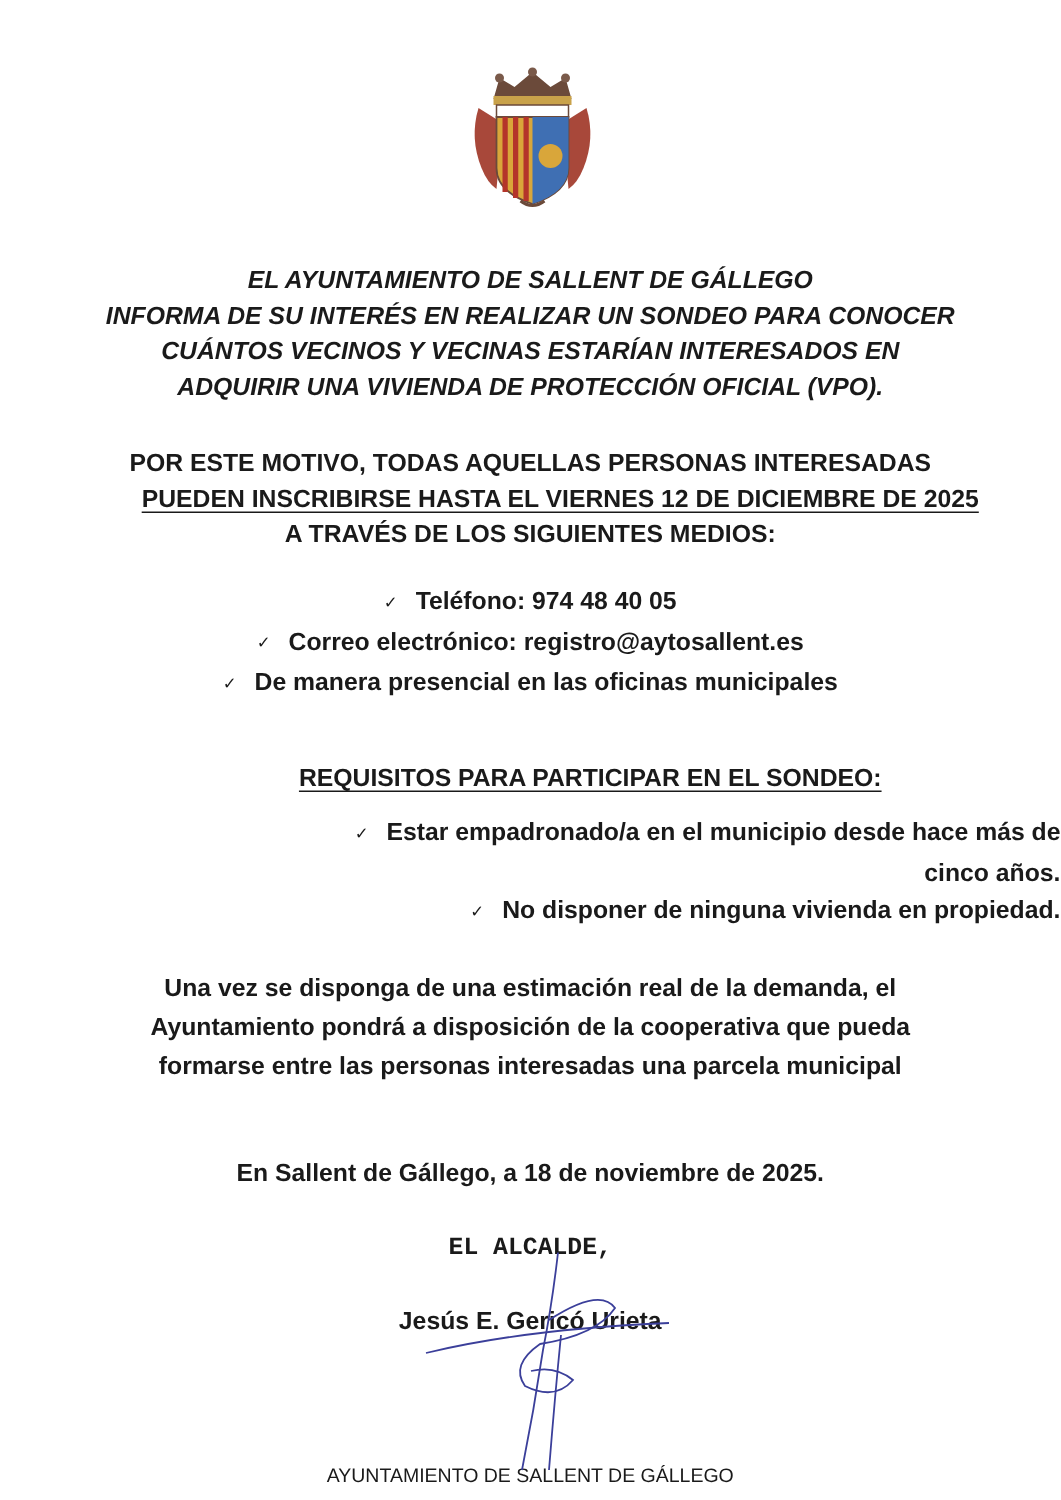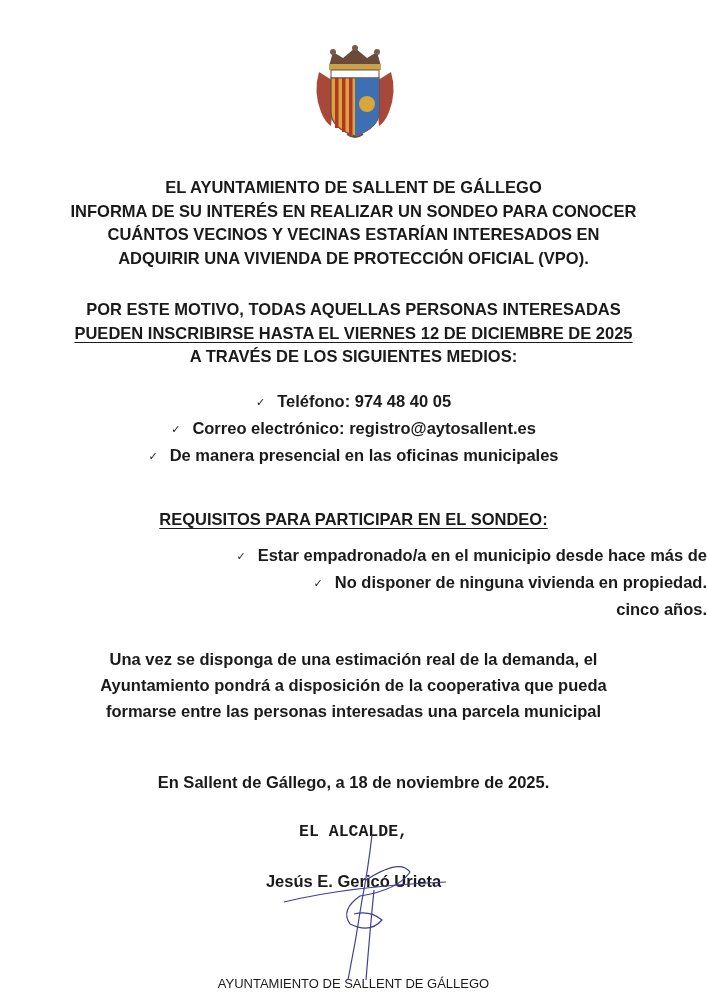--- a/index.html
+++ b/index.html
@@ -1,21 +1,21 @@
 <!DOCTYPE html>
 <html><head>
   <meta charset="utf-8">
   <style>
     html, body { margin: 0; padding: 0; background: #ffffff; }
     body { width: 707px; height: 1000px; position: relative; overflow: hidden;
            font-family: "Liberation Sans", sans-serif; color: #1a1a1a; }
     .crest { position: absolute; left: 311px; top: 42px; width: 88px; height: 100px; }
     .block { position: absolute; left: 0; width: 707px; text-align: center;
              font-weight: bold; font-size: 16.5px; line-height: 23.5px; }
-    .u { text-decoration: underline; text-underline-offset: 3px; }
+    .u { text-decoration: underline; text-underline-offset: 3px; padding-left: 40px; }
     .check { font-size: 11px; font-weight: normal; margin-right: 12px; position: relative; top: -1px; }
     .plain { font-weight: normal; }
     .sig { position: absolute; left: 270px; top: 830px; width: 200px; height: 160px; pointer-events: none; }
   </style>
 </head>
 <body>
 
 <svg class="crest" viewBox="0 0 88 100">
 
   <path d="M18 24 L22 10 L32 16 L44 6 L56 16 L66 10 L70 24 Z" fill="#6b4a3a"></path>
@@ -31,21 +31,21 @@
 
   <path d="M20 36 L68 36 L68 70 Q68 86 44 94 Q20 86 20 70 Z" fill="#d9a63a" stroke="#6b4a3a" stroke-width="1.2"></path>
   <rect x="24" y="36" width="3.5" height="50" fill="#b4342a"></rect>
   <rect x="31" y="36" width="3.5" height="54" fill="#b4342a"></rect>
   <rect x="38" y="36" width="3.5" height="56" fill="#b4342a"></rect>
   <path d="M44 36 L68 36 L68 70 Q68 86 44 94 Z" fill="#3f6fb3"></path>
   <circle cx="56" cy="62" r="8" fill="#d9a63a"></circle>
   <path d="M36 92 Q44 98 52 92" stroke="#6b4a3a" stroke-width="2" fill="none"></path>
 </svg>
 
-<div class="block" style="top:176px;">
+<div class="block" style="top:176px;font-style:italic;">
   <div>EL AYUNTAMIENTO DE SALLENT DE GÁLLEGO</div>
   <div>INFORMA DE SU INTERÉS EN REALIZAR UN SONDEO PARA CONOCER</div>
   <div>CUÁNTOS VECINOS Y VECINAS ESTARÍAN INTERESADOS EN</div>
   <div>ADQUIRIR UNA VIVIENDA DE PROTECCIÓN OFICIAL (VPO).</div>
 </div>
 
 <div class="block" style="top:298px;">
   <div>POR ESTE MOTIVO, TODAS AQUELLAS PERSONAS INTERESADAS</div>
   <div class="u">PUEDEN INSCRIBIRSE HASTA EL VIERNES 12 DE DICIEMBRE DE 2025</div>
   <div>A TRAVÉS DE LOS SIGUIENTES MEDIOS:</div>
@@ -54,22 +54,22 @@
 <div class="block" style="top:389px; line-height:25px;">
   <div><span class="check">✓</span><span>Teléfono: 974 48 40 05</span></div>
   <div><span class="check">✓</span><span>Correo electrónico: registro@aytosallent.es</span></div>
   <div><span class="check">✓</span><span>De manera presencial en las oficinas municipales</span></div>
 </div>
 
 <div class="block u" style="top:508px;">REQUISITOS PARA PARTICIPAR EN EL SONDEO:</div>
 
 <div class="block" style="top:543px; line-height:25px;text-align:right;">
   <div><span class="check">✓</span><span>Estar empadronado/a en el municipio desde hace más de</span></div>
+  <div>cinco años.</div>
   <div><span class="check">✓</span><span>No disponer de ninguna vivienda en propiedad.</span></div>
-  <div>cinco años.</div>
 </div>
 
 <div class="block" style="top:646px; line-height:26px;">
   <div>Una vez se disponga de una estimación real de la demanda, el</div>
   <div>Ayuntamiento pondrá a disposición de la cooperativa que pueda</div>
   <div>formarse entre las personas interesadas una parcela municipal</div>
 </div>
 
 <div class="block" style="top:771px;">En Sallent de Gállego, a 18 de noviembre de 2025.</div>
 

